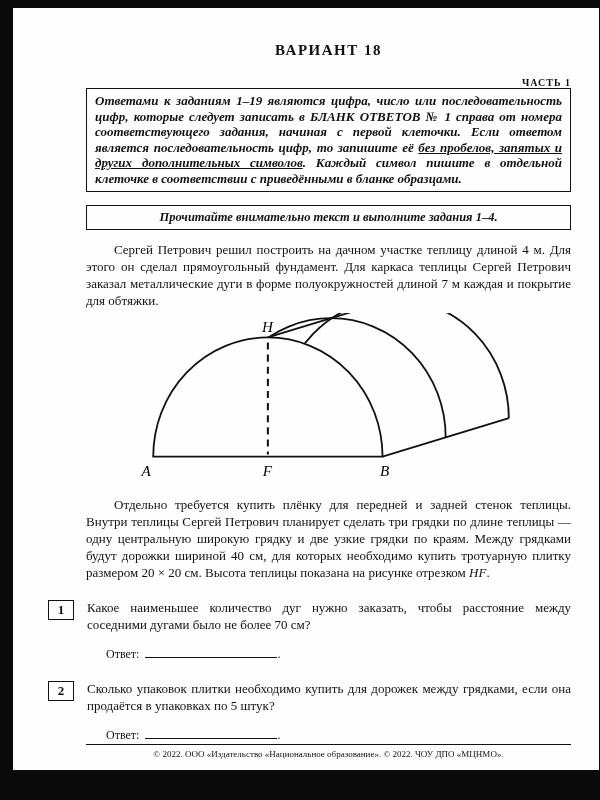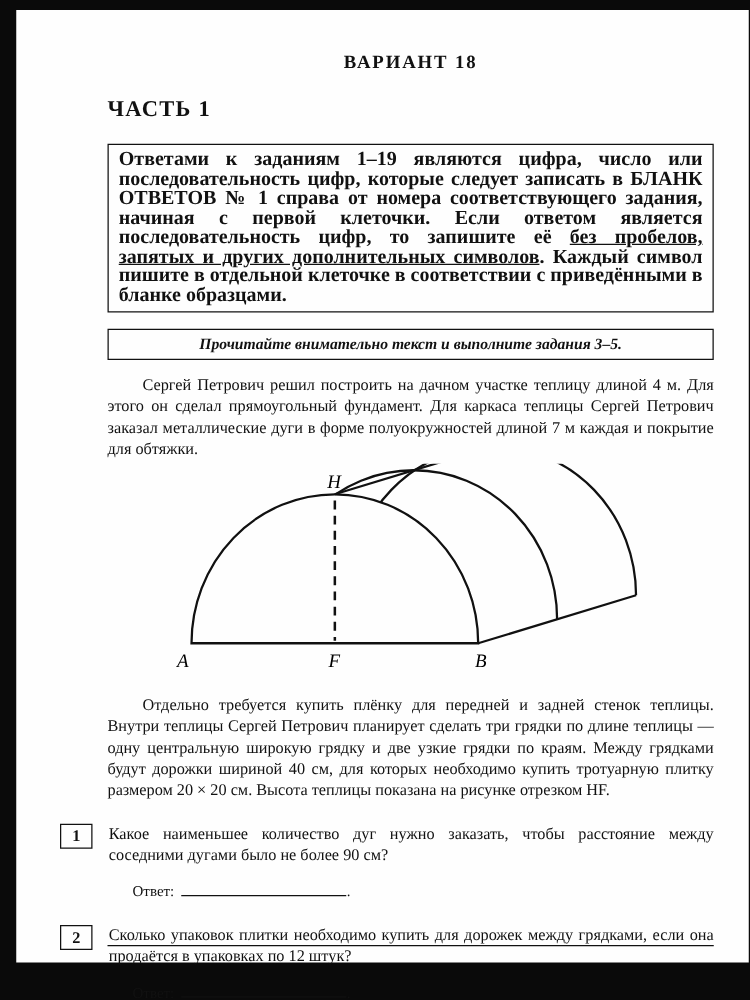--- a/index.html
+++ b/index.html
@@ -11,26 +11,26 @@
   }
   .page{
     position:absolute;left:13px;top:8px;width:586px;height:762px;
     background:#fefefe;box-sizing:border-box;
     padding:34px 28px 0 73px;
   }
   .title{
     text-align:center;font-weight:bold;font-size:15px;letter-spacing:1.5px;
   }
   .part{
-    text-align:left;font-weight:bold;font-size:18px;letter-spacing:1px;
+    text-align:right;font-weight:bold;font-size:10px;letter-spacing:1px;
     margin-top:18px;
   }
   .instr-box{
-    margin-top:17px;border:1.4px solid #111;padding:4px 8px 5px 8px;
-    font-weight:bold;font-size:16px;line-height:15.5px;
+    border:1.4px solid #111;padding:4px 8px 5px 8px;
+    font-weight:bold;font-style:italic;font-size:13px;line-height:15.5px;
     text-align:justify;
   }
   .instr-box .u{text-decoration:underline;}
   .banner-box{
     margin-top:13px;border:1.2px solid #111;padding:4px 6px;
     font-weight:bold;font-style:italic;font-size:12.5px;text-align:center;
   }
   p.bodytext{
     margin:11px 0 0 0;font-size:13px;line-height:17px;text-align:justify;
     text-indent:28px;
@@ -57,33 +57,33 @@
   .answer-line{
     display:inline-block;width:132px;border-bottom:1.2px solid #111;
     height:12px;vertical-align:baseline;margin-left:6px;
   }
   .footer{
     position:absolute;left:73px;right:28px;bottom:10px;
     border-top:1.2px solid #111;padding-top:3px;text-align:center;
   }
   .footer .line1{font-size:9px;line-height:12px;}
   .footer .line2{font-size:7.5px;line-height:10px;}
-  .ital{}
+  .ital{font-style:italic;}
 </style>
 </head>
 <body>
 
 <div class="page">
 
   <div class="title">ВАРИАНТ 18</div>
   <div class="part">ЧАСТЬ 1</div>
 
   <div class="instr-box"><span>Ответами к заданиям 1–19 являются цифра, число или последовательность цифр, которые следует записать в БЛАНК ОТВЕТОВ № 1 справа от номера соответствующего задания, начиная с первой клеточки. Если ответом является последовательность цифр, то запишите её </span><span class="u">без пробелов, запятых и других дополнительных символов</span><span>. Каждый символ пишите в отдельной клеточке в соответствии с приведёнными в бланке образцами.</span></div>
 
-  <div class="banner-box">Прочитайте внимательно текст и выполните задания 3–5.</div>
+  <div class="banner-box">Прочитайте внимательно текст и выполните задания 1–4.</div>
 
   <p class="bodytext">Сергей Петрович решил построить на дачном участке теплицу длиной 4 м. Для этого он сделал прямоугольный фундамент. Для каркаса теплицы Сергей Петрович заказал металлические дуги в форме полуокружностей длиной 7 м каждая и покрытие для обтяжки.</p>
 
   <div class="figure-wrap">
     <svg width="392" height="168" viewBox="128 328 388 166">
 
       <path d="M 273 432 A 113.5 118 0 0 1 500 432" fill="none" stroke="#111" stroke-width="1.8"></path>
 
       <path d="M 210.5 451 A 113.5 118 0 0 1 437.5 451" fill="none" stroke="#111" stroke-width="1.8"></path>
 
@@ -99,30 +99,31 @@
       <text x="141" y="489" text-anchor="middle" class="fig-label">A</text>
       <text x="261" y="489" text-anchor="middle" class="fig-label">F</text>
       <text x="377" y="489" text-anchor="middle" class="fig-label">B</text>
     </svg>
   </div>
 
   <p class="bodytext"><span>Отдельно требуется купить плёнку для передней и задней стенок теплицы. Внутри теплицы Сергей Петрович планирует сделать три грядки по длине теплицы — одну центральную широкую грядку и две узкие грядки по краям. Между грядками будут дорожки шириной 40 см, для которых необходимо купить тротуарную плитку размером 20 × 20 см. Высота теплицы показана на рисунке отрезком </span><span class="ital">HF</span><span>.</span></p>
 
   <div class="question">
     <div class="qnum">1</div>
-    <div class="qtext">Какое наименьшее количество дуг нужно заказать, чтобы расстояние между соседними дугами было не более 90 см?</div>
+    <div class="qtext">Какое наименьшее количество дуг нужно заказать, чтобы расстояние между соседними дугами было не более 70 см?</div>
   </div>
   <div class="answer-row">
     <span>Ответ:</span><span class="answer-line"></span><span>.</span>
   </div>
 
   <div class="question">
     <div class="qnum">2</div>
-    <div class="qtext">Сколько упаковок плитки необходимо купить для дорожек между грядками, если она продаётся в упаковках по 12 штук?</div>
+    <div class="qtext">Сколько упаковок плитки необходимо купить для дорожек между грядками, если она продаётся в упаковках по 5 штук?</div>
   </div>
   <div class="answer-row">
     <span>Ответ:</span><span class="answer-line"></span><span>.</span>
   </div>
 
   <div class="footer">
+    <div class="line1">© 2022. ООО «Издательство «Национальное образование». © 2022. ЧОУ ДПО «МЦНМО».</div>
   </div>
 
 </div>
 
 </body></html>

